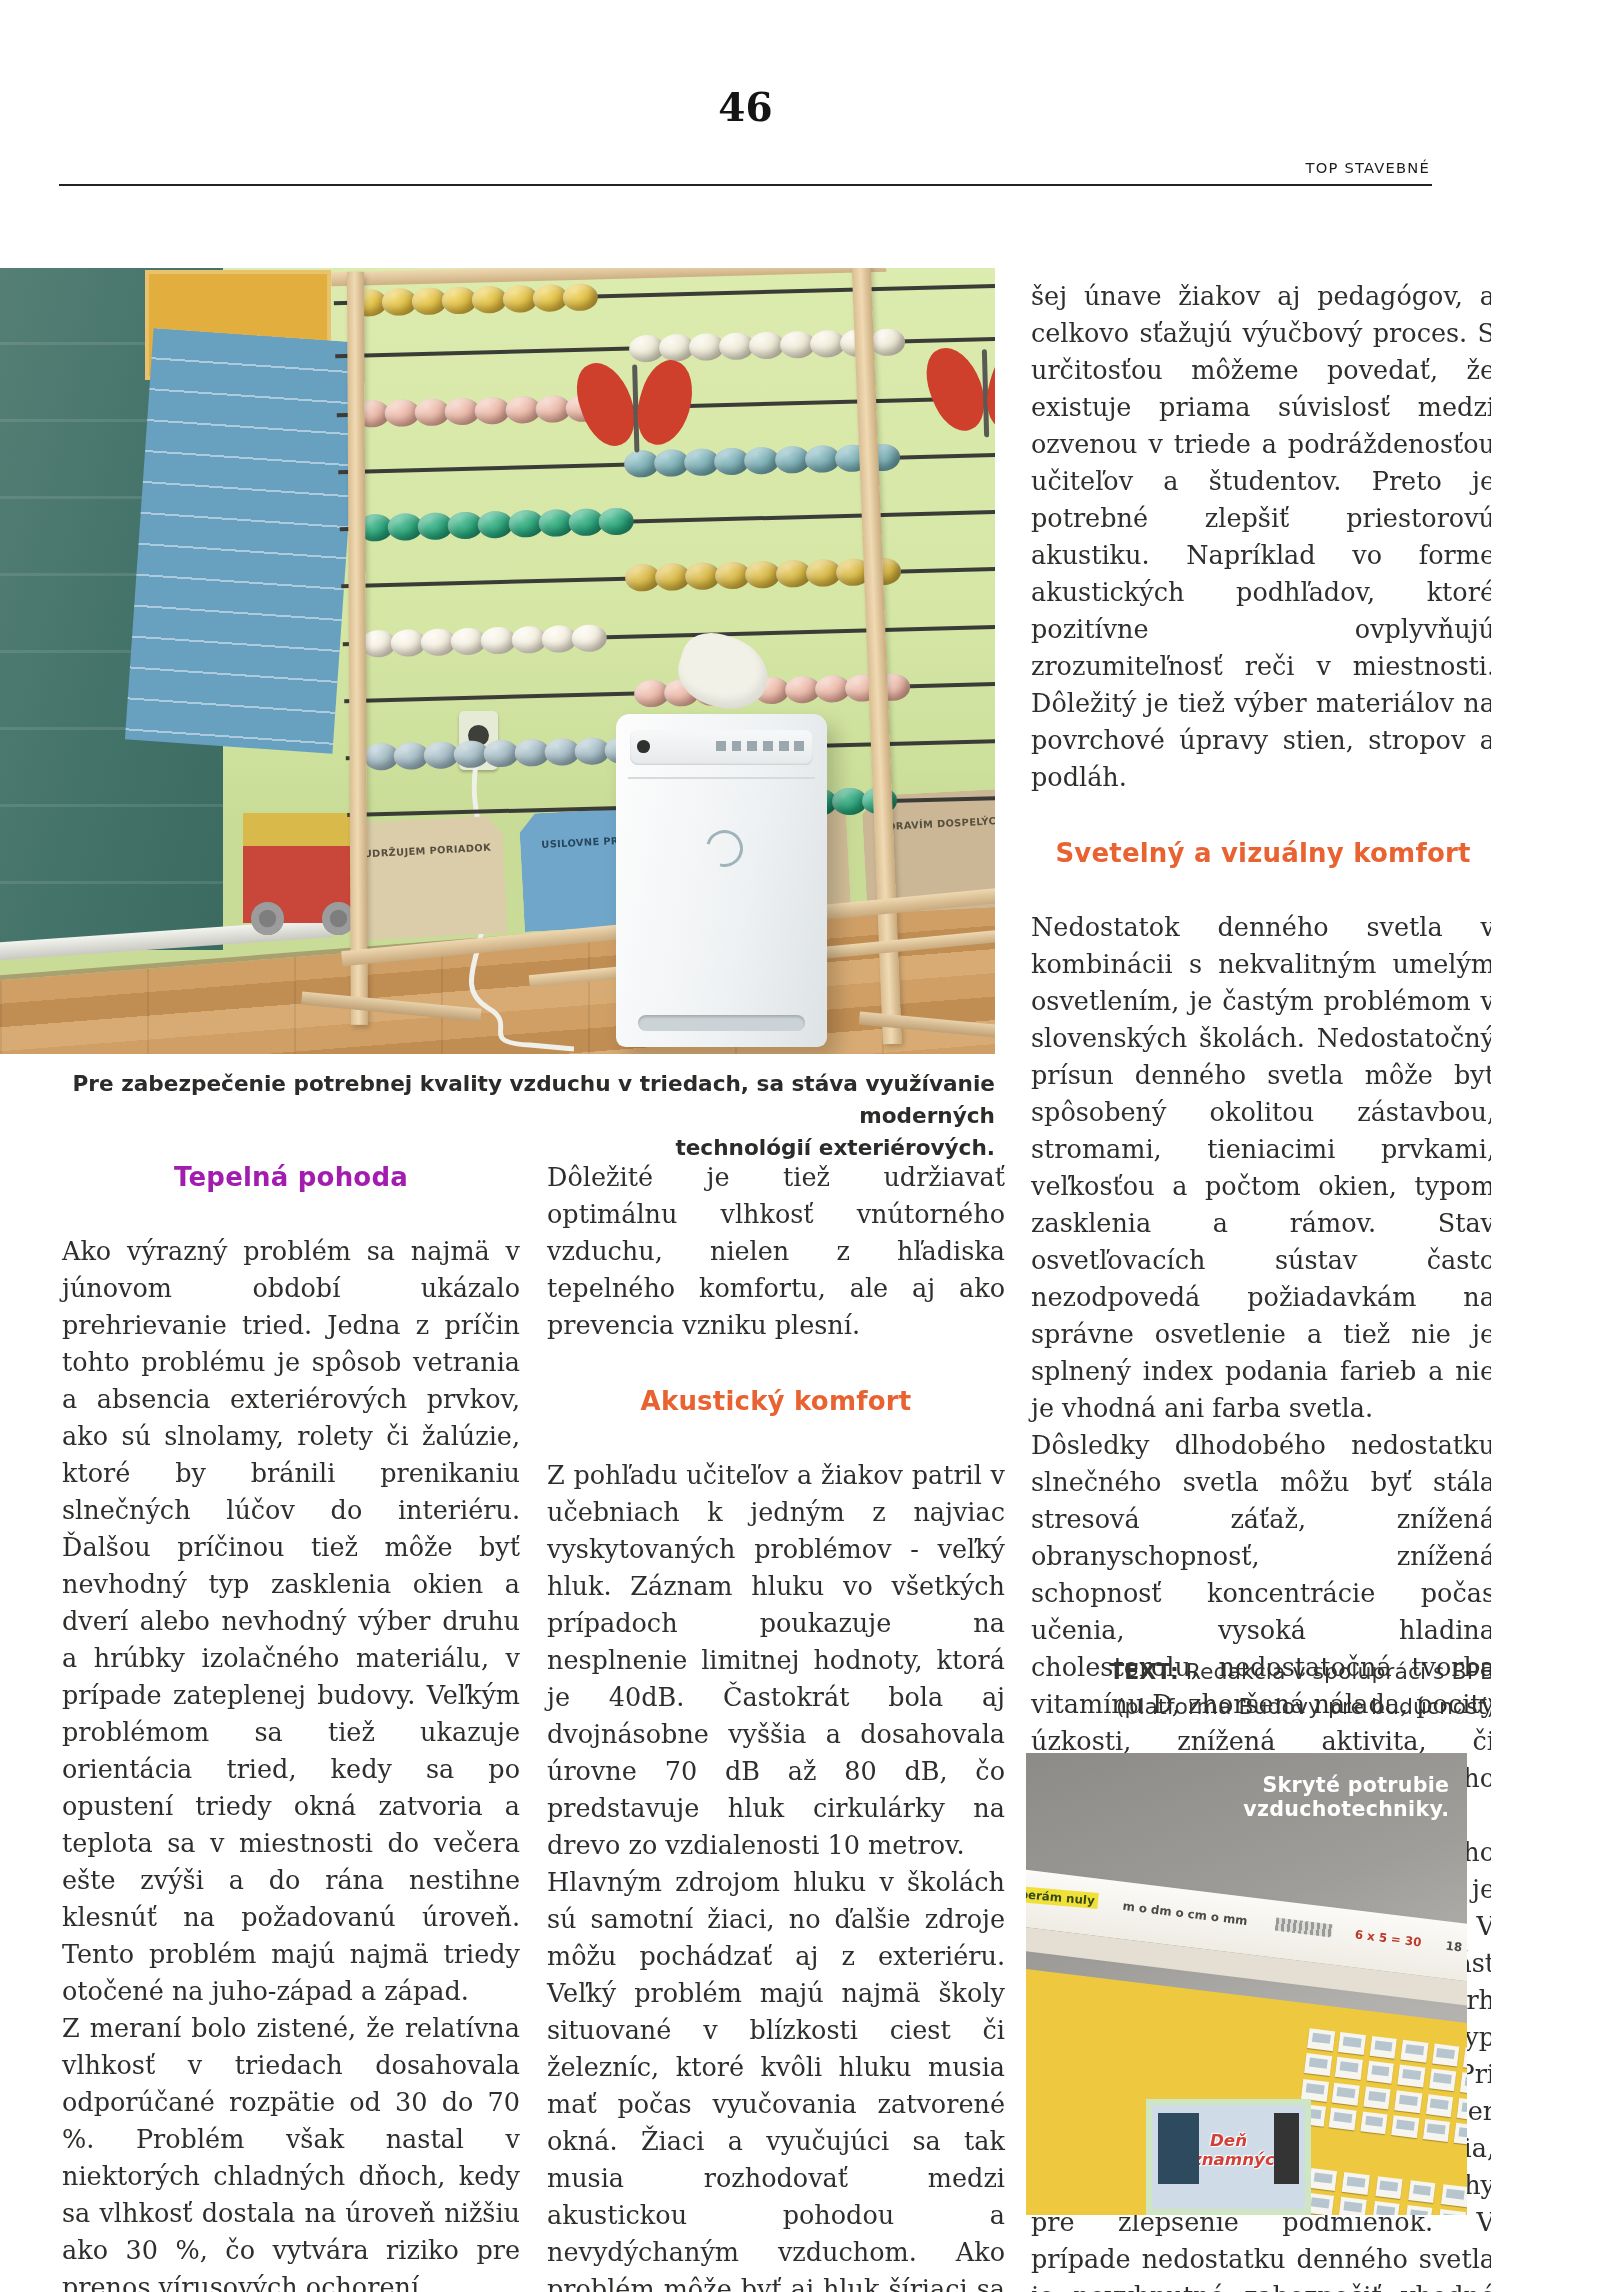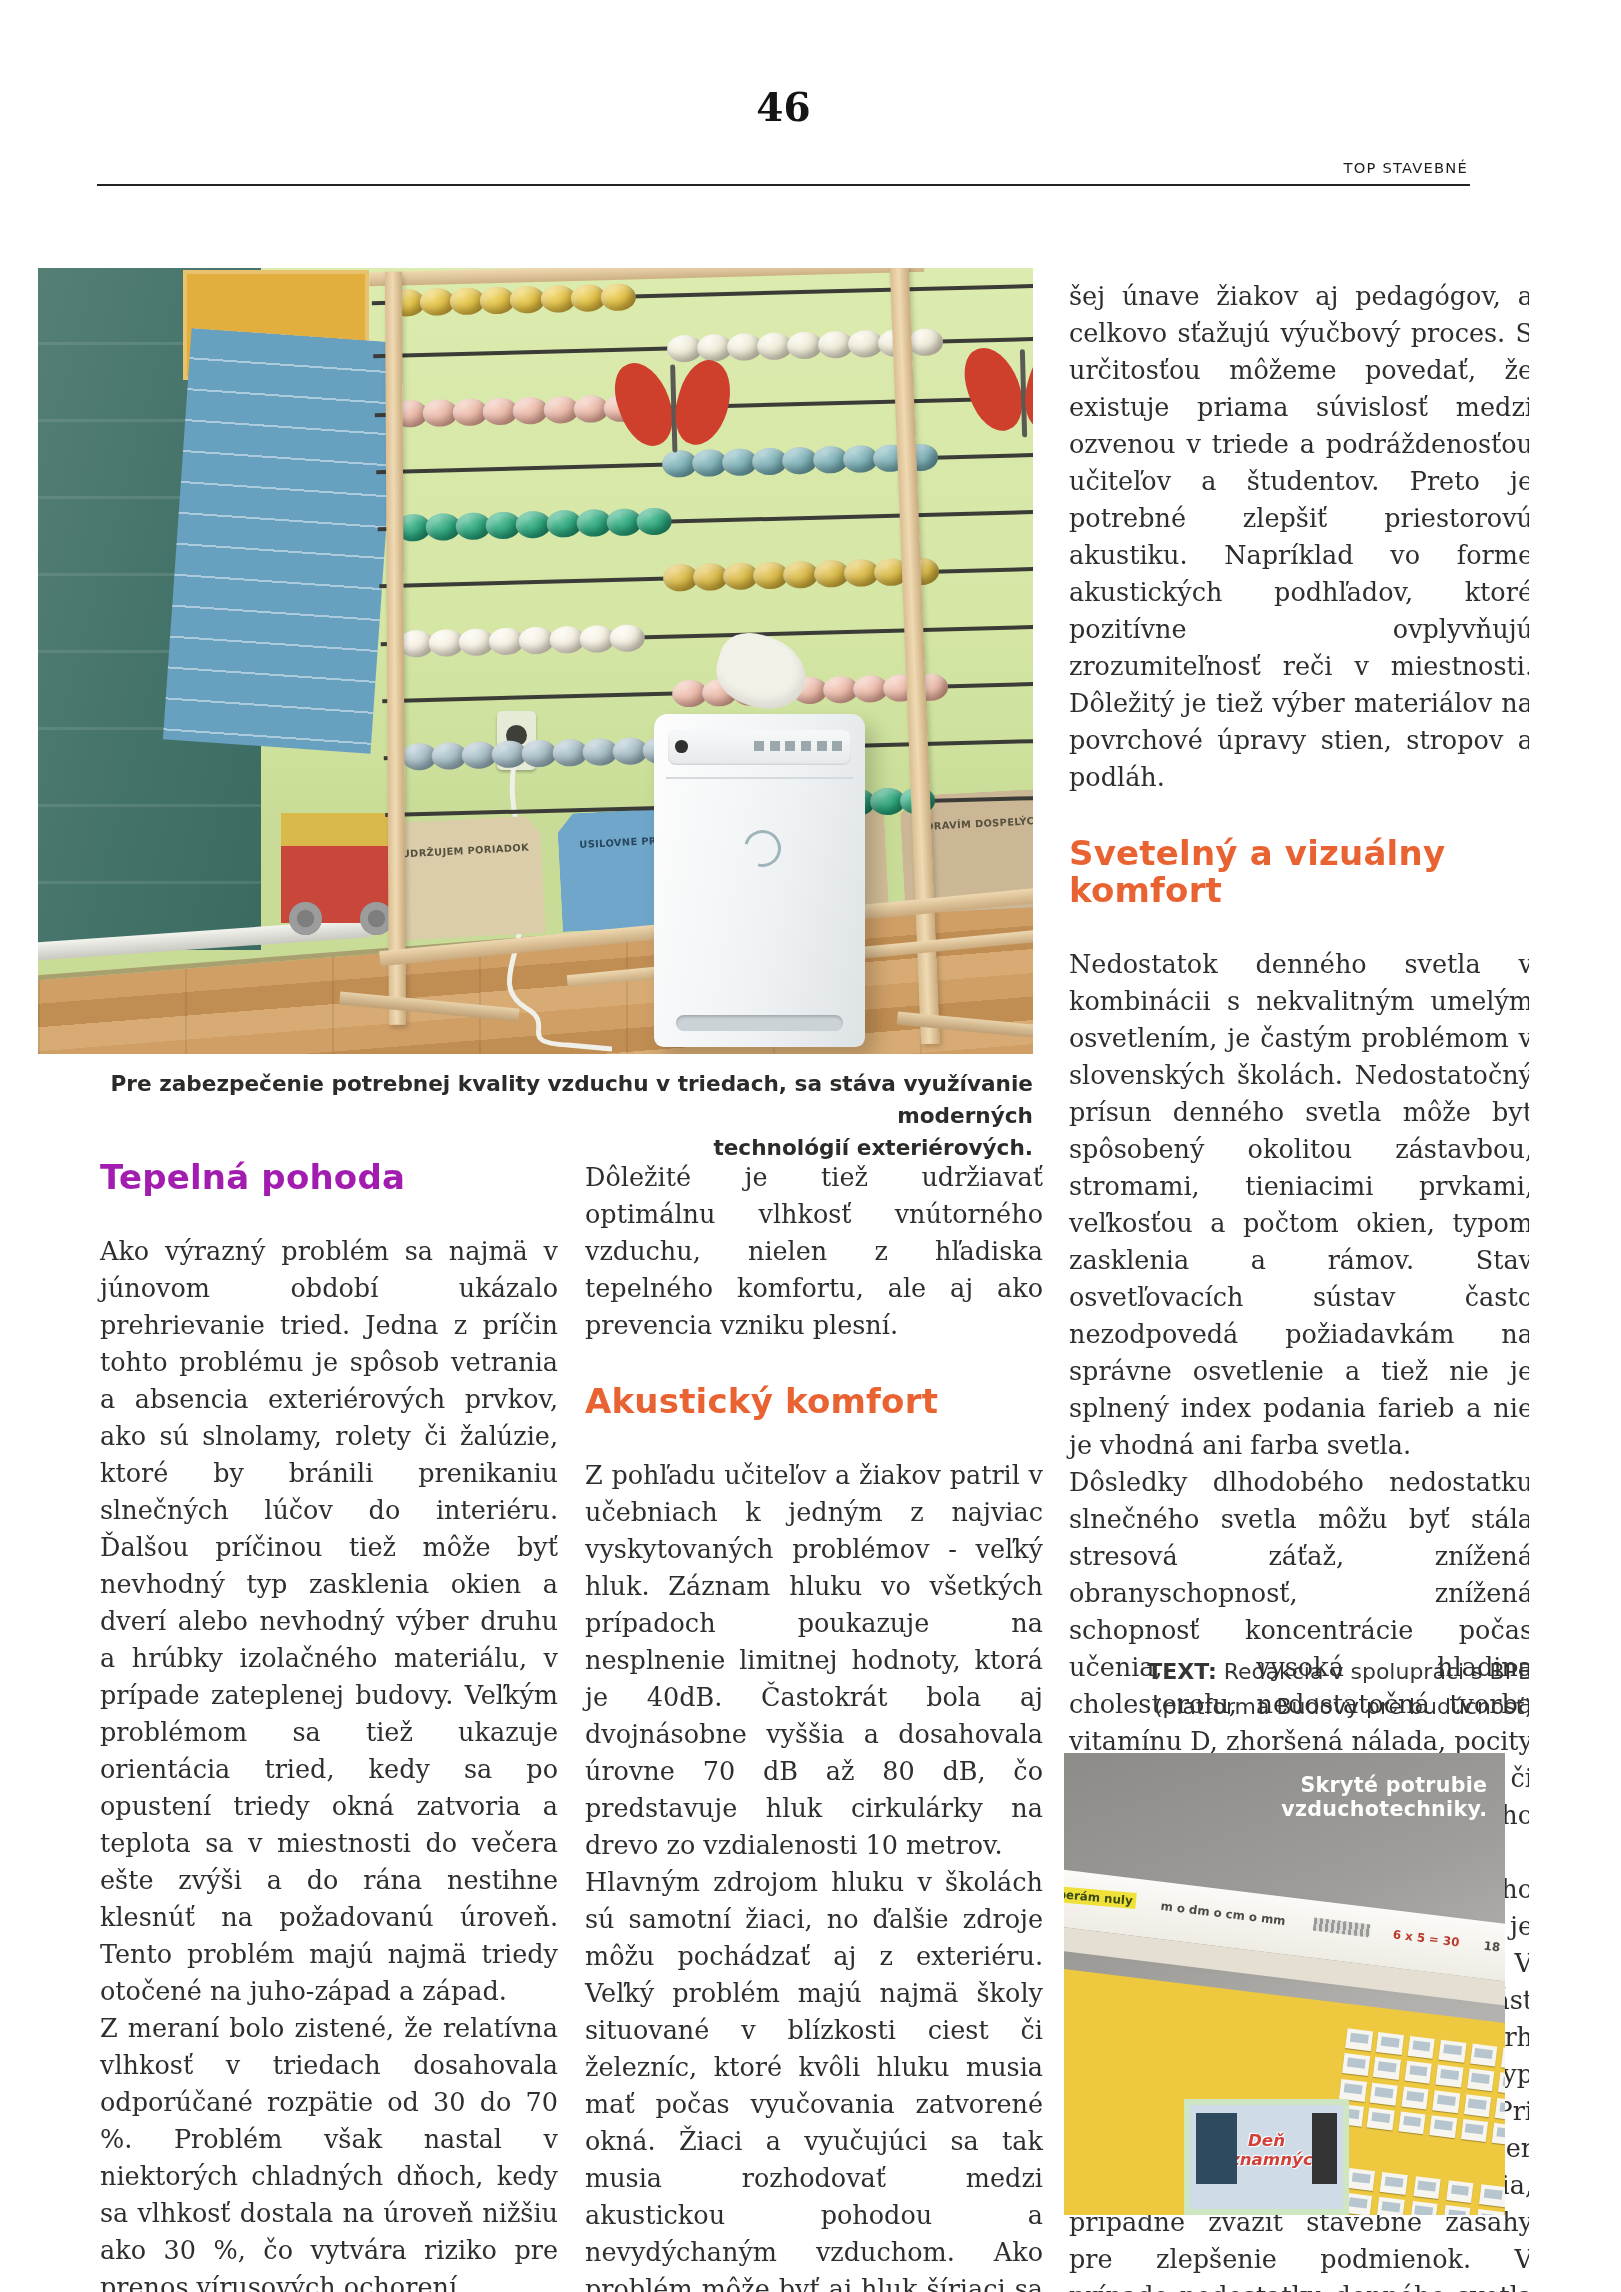--- a/index.html
+++ b/index.html
@@ -1,17 +1,17 @@
 <!DOCTYPE html>
 <html lang="sk"><head>
 <meta charset="utf-8">
 <style>
   html,body{margin:0;padding:0;background:#ffffff;}
   .page{position:relative;width:1491px;height:2293px;background:#fff;overflow:hidden;
-        font-family:"DejaVu Serif",serif;color:#2f2e2c;margin-left:38px;}
+        font-family:"DejaVu Serif",serif;color:#2f2e2c;}
 
   
   .pageno{position:absolute;top:84px;left:0;right:0;text-align:center;
           font-family:"DejaVu Serif",serif;font-weight:bold;font-size:39px;color:#141414;}
   .masthead{position:absolute;top:144px;left:59px;right:59px;text-align:center;
             font-family:"DejaVu Sans",sans-serif;font-size:28px;font-weight:400;
             letter-spacing:16.7px;text-indent:16.7px;color:#1c1c1a;}
   .corner{position:absolute;top:159px;right:61px;font-family:"DejaVu Sans",sans-serif;
           font-size:14.7px;letter-spacing:1.2px;color:#1c1c1a;}
   .rule{position:absolute;top:184px;left:59px;right:59px;border-top:2.9px solid #232323;}
@@ -99,22 +99,22 @@
         border-radius:8.8px;box-shadow:inset 0 2px 2.9px rgba(0,0,0,.2);}
 
   
   .hero-caption{position:absolute;left:59px;top:1068px;width:936px;text-align:right;
         font-family:"DejaVu Sans",sans-serif;font-weight:bold;font-size:21.6px;line-height:32px;color:#2b2b29;}
   .col{position:absolute;width:458px;font-size:25.5px;line-height:37px;text-align:justify;color:#2f2e2c;}
   .col p{margin:0;}
   .col1{left:62px;top:1159px;}
   .col2{left:547px;top:1159px;}
   .col3{left:1031px;top:278px;width:464px;}
-  .heading{font-family:"DejaVu Sans",sans-serif;font-weight:bold;font-size:34px;margin:0 0 37px 0;
-        text-align:left;letter-spacing:0.2px;}
+  .heading{font-family:"DejaVu Sans",sans-serif;font-weight:bold;font-size:26px;margin:0 0 37px 0;
+        text-align:center;letter-spacing:0.2px;}
   .heading.mt{margin-top:39px;}
   .credit{position:absolute;left:1031px;top:1654px;width:464px;text-align:right;
         font-family:"DejaVu Sans",sans-serif;font-size:22px;line-height:35px;color:#343432;}
   .credit .b{font-weight:bold;}
 
   
   .photo2{position:absolute;left:1026px;top:1753px;width:441px;height:462px;overflow:hidden;
         background:linear-gradient(160deg,#8d8b88 0%,#9f9d9a 38%,#b2b0ad 60%,#bdbbb8 100%);}
   .p2-wall{position:absolute;left:-39px;top:247px;width:568px;height:274px;background:#eec93f;
         transform:rotate(7deg);}

